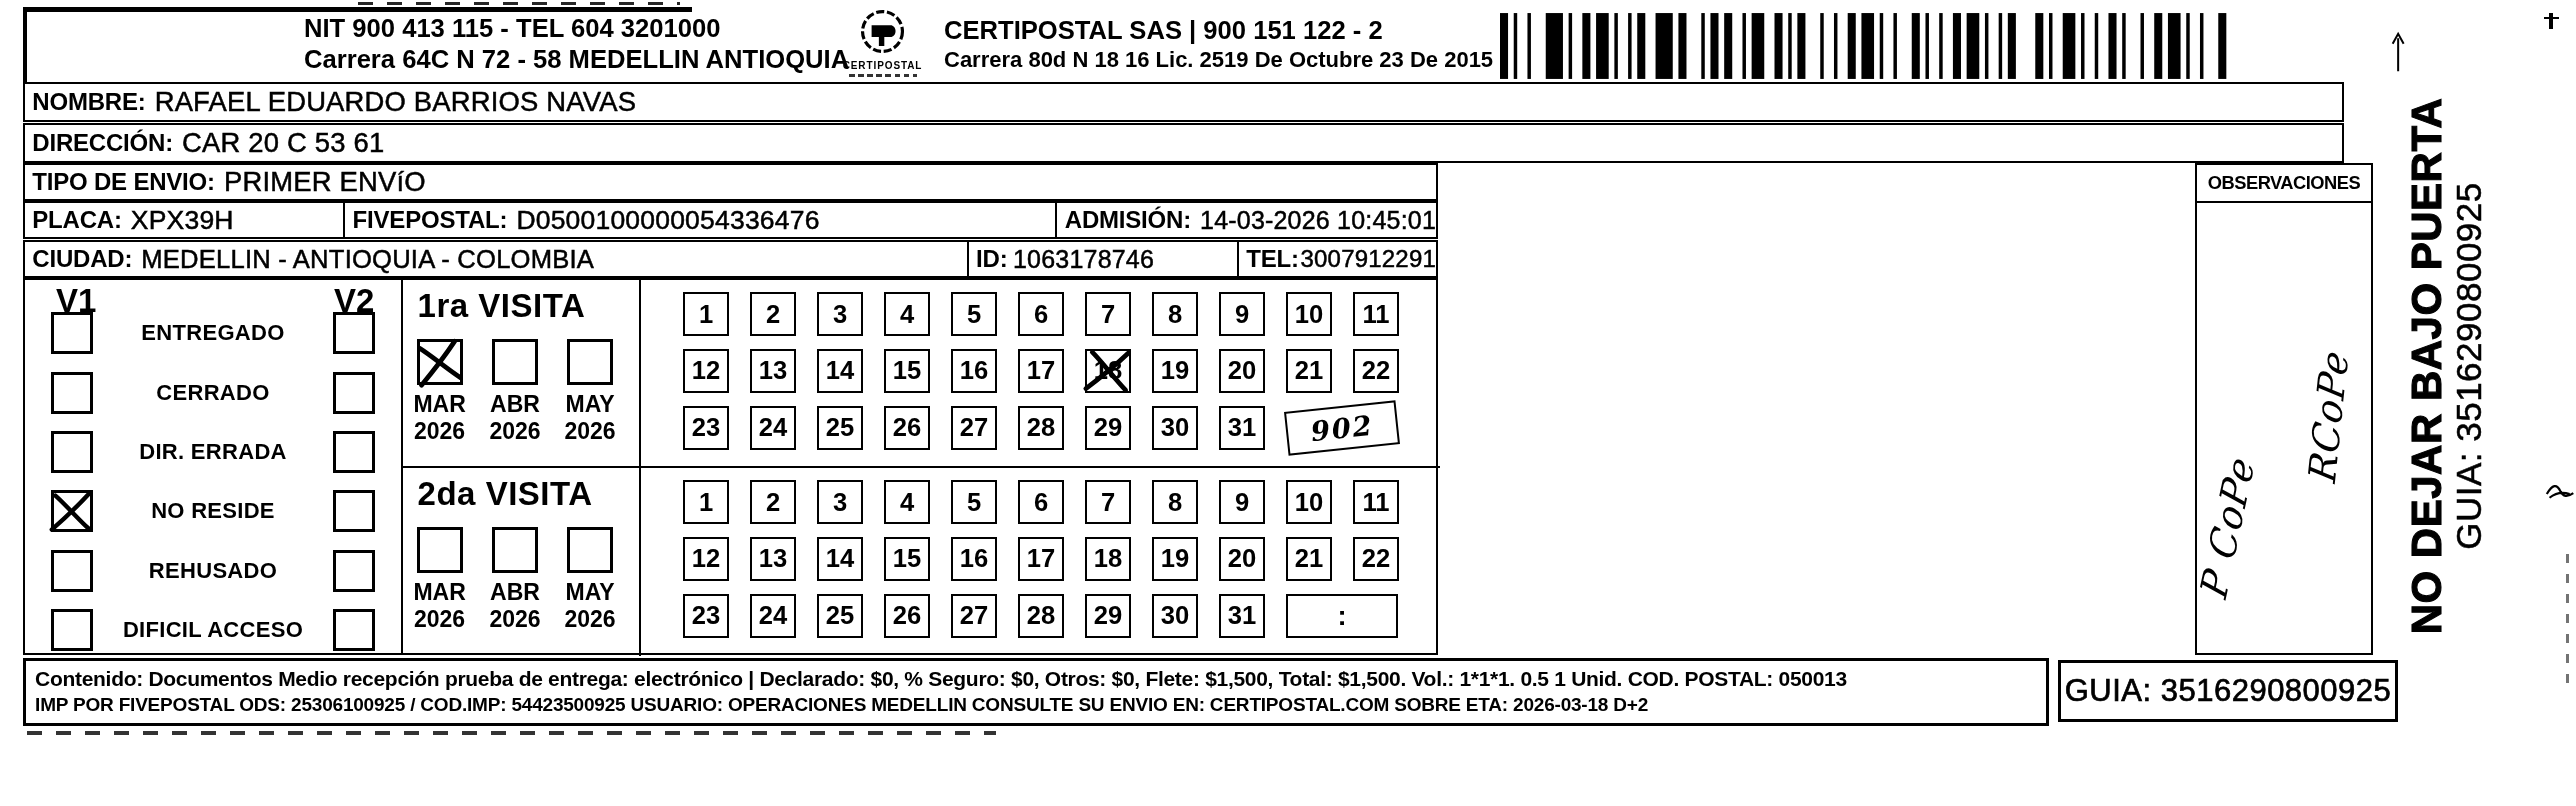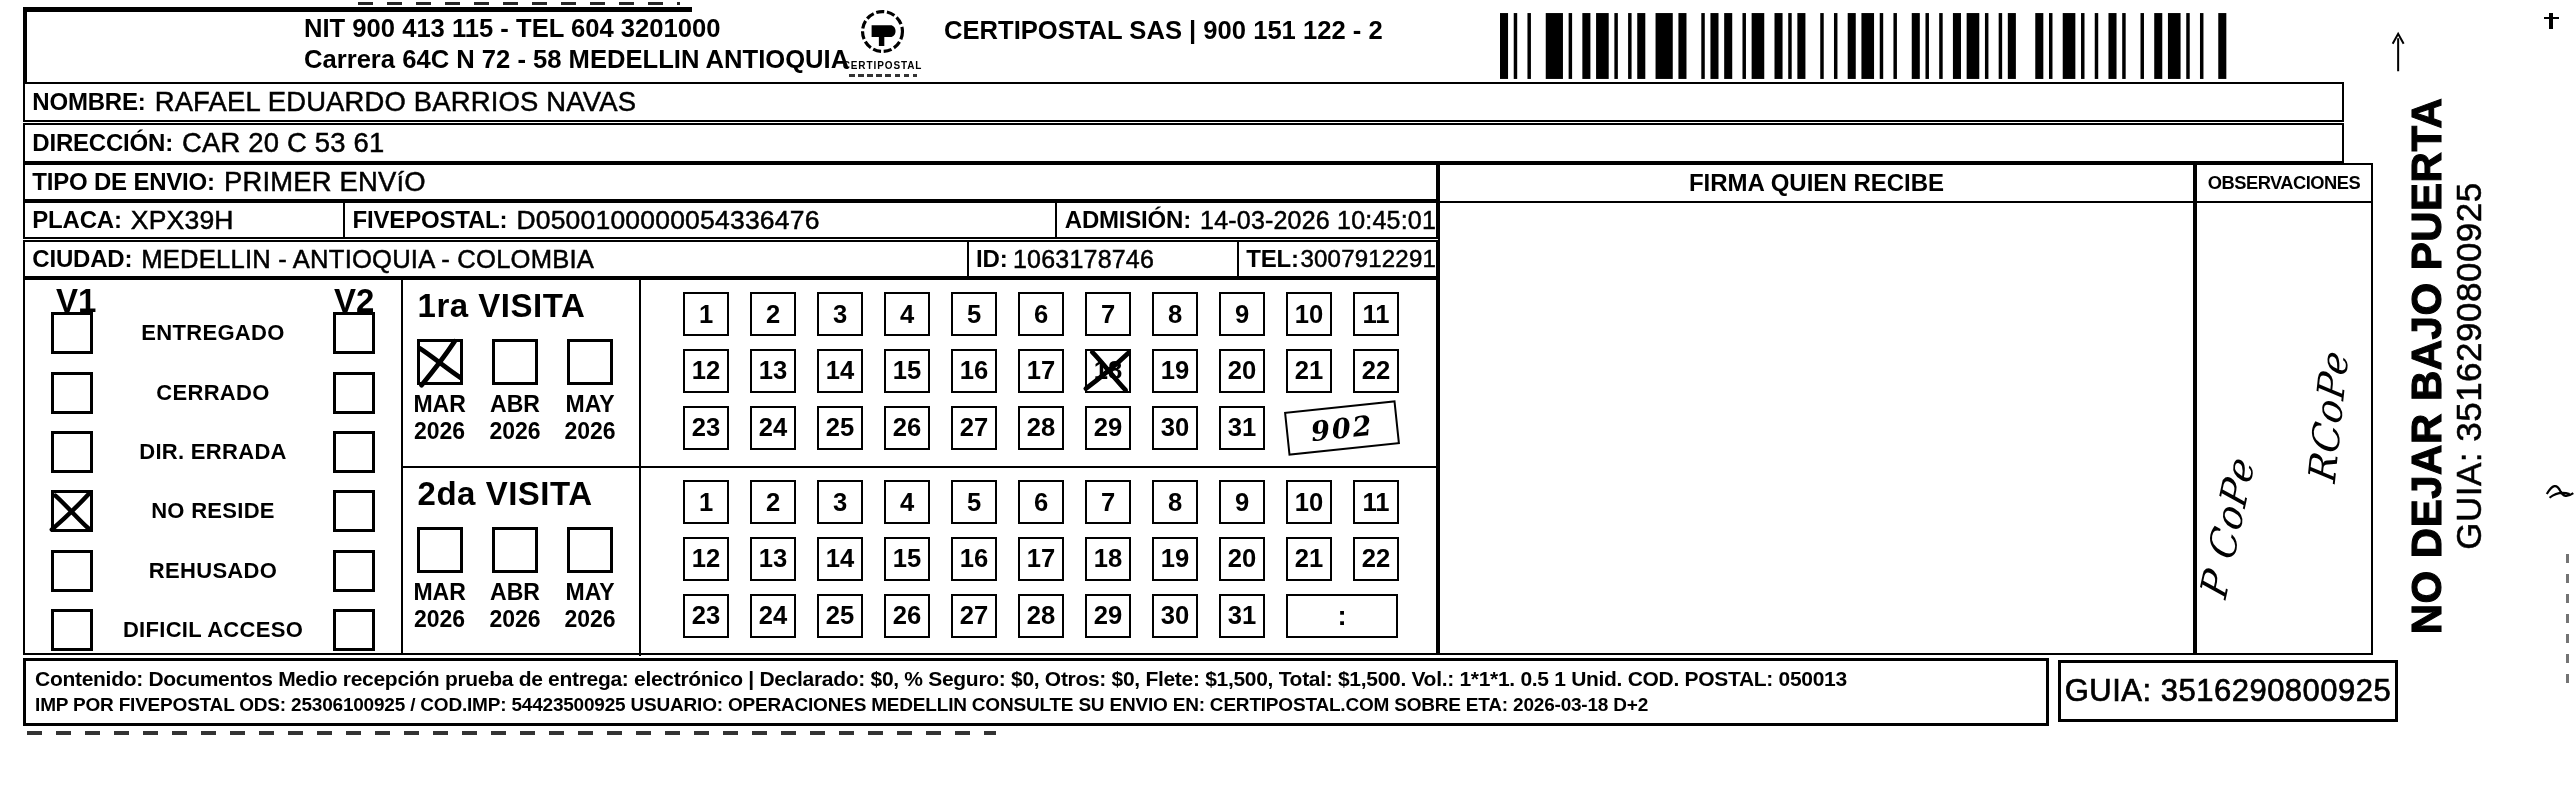--- a/index.html
+++ b/index.html
@@ -75,20 +75,21 @@
     <svg width="49" height="49" viewBox="0 0 54 54">
       <circle cx="27" cy="27" r="22" fill="none" stroke="#000" stroke-width="3.5" stroke-dasharray="9 3"></circle>
       <path d="M15 20 h22 a7 7 0 0 1 0 13 h-8 v10 h-6 v-10 h-8 z" fill="#000"></path>
     </svg>
     <div class="logo-caption">CERTIPOSTAL</div>
     <div class="logo-tagline"></div>
   </div>
 
   <div class="abs" style="left:944px;top:14.6px;">
     <div class="hline1">CERTIPOSTAL SAS | 900 151 122 - 2</div>
+    <div class="hline2">Carrera 80d N 18 16  Lic. 2519 De Octubre 23 De 2015</div>
   </div>
 
   <svg id="barcode" class="abs" style="left:1500px;top:12.8px;" width="732" height="66" viewBox="0 0 800 72">
       <rect x="0.00" y="0" width="8.80" height="72" fill="#000000"></rect>
       <rect x="15.00" y="0" width="3.80" height="72" fill="#000000"></rect>
       <rect x="30.00" y="0" width="3.80" height="72" fill="#000000"></rect>
       <rect x="50.00" y="0" width="18.80" height="72" fill="#000000"></rect>
       <rect x="75.00" y="0" width="3.80" height="72" fill="#000000"></rect>
       <rect x="90.00" y="0" width="8.80" height="72" fill="#000000"></rect>
       <rect x="105.00" y="0" width="13.80" height="72" fill="#000000"></rect>
@@ -355,23 +356,20 @@
             <div class="day-cell">28</div>
             <div class="day-cell">29</div>
             <div class="day-cell">30</div>
             <div class="day-cell">31</div>
             <div class="day-cell wide">:</div>
           </div>
         </div>
     </div>
   </div>
 
-  <div class="box" style="left:1438px;top:163px;width:757px;height:492px;">
-    <div class="panel-header" style="font-size:24px;">FIRMA QUIEN RECIBE</div>
-  </div>
 
   <div class="box" style="left:2195px;top:163px;width:178px;height:492px;">
     <div class="panel-header" style="font-size:18.3px;letter-spacing:-0.5px;">OBSERVACIONES</div>
     <div class="obs-hw hand" style="left:-40px;top:340px;transform:rotate(-78deg) skewX(-6deg);">P CoPe</div>
     <div class="obs-hw hand" style="left:66px;top:229px;transform:rotate(-84deg) skewX(-6deg);">RCoPe</div>
   </div>
 
   <div class="side-note">
     <div class="side-warning">NO DEJAR BAJO PUERTA</div>
     <div class="side-guia">GUIA: 3516290800925</div>

